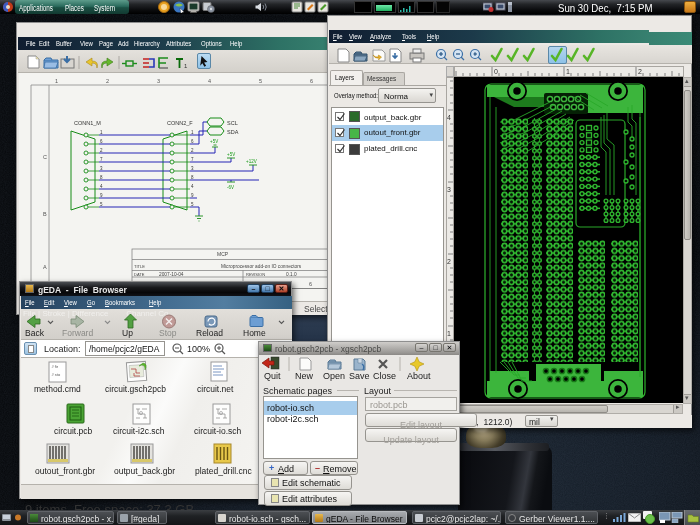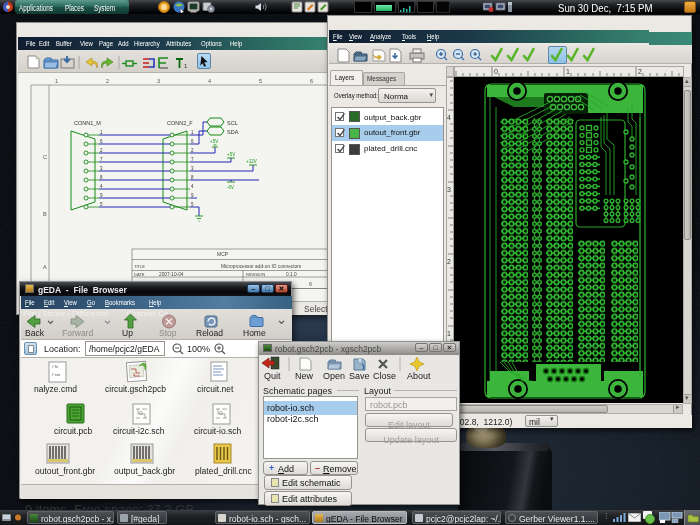--- a/index.html
+++ b/index.html
@@ -748,21 +748,21 @@
       <g transform="translate(110,86)">
         <rect x="0" y="0" width="22" height="19" fill="#e3e2de" stroke="#999"></rect>
         <path d="M3 2 v13 M6 2 v13 M9 2 v13 M12 2 v13 M15 2 v13 M18 2 v13" stroke="#55544f" stroke-width="1.6"></path>
         <rect x="1" y="15" width="20" height="3" fill="#d8c86a"></rect>
       </g>
       <g transform="translate(193,86)">
         <rect x="0" y="0" width="17" height="19" fill="#e8c84a" stroke="#a8882a"></rect>
         <path d="M3 3 v13 M6.5 3 v13 M10 3 v13 M13.5 3 v13" stroke="#6b5512" stroke-width="1.4"></path>
       </g>
     </svg>
-    <span class="abs" style="left:13px;top:26px;">nalyze.cmd</span>
+    <span class="abs" style="left:13px;top:26px;">method.cmd</span>
     <span class="abs" style="left:84px;top:26px;">circuit.gsch2pcb</span>
     <span class="abs" style="left:176px;top:26px;">circuit.net</span>
     <span class="abs" style="left:33px;top:68px;">circuit.pcb</span>
     <span class="abs" style="left:92px;top:68px;">circuit-i2c.sch</span>
     <span class="abs" style="left:173px;top:68px;">circuit-io.sch</span>
     <span class="abs" style="left:14px;top:108px;">outout_front.gbr</span>
     <span class="abs" style="left:93px;top:108px;">output_back.gbr</span>
     <span class="abs" style="left:174px;top:108px;">plated_drill.cnc</span>
   </div>
   <div class="abs" style="left:1px;top:202px;width:271px;height:15px;background:#e6e3de;border-top:1px solid #b5b2ac;">
@@ -816,21 +816,21 @@
       </div>
   <div class="abs dlgbtn" style="left:51px;top:119px;width:48px;height:14px;">
         <span class="abs" style="left:4px;top:1px;color:#b03030;font-weight:bold;font-size:9px;">–</span>
         <span class="abs" style="left:12px;top:2px;font-size:9px;color:#111;"><u>R</u>emove</span>
       </div>
   <div class="abs" style="left:105px;top:44px;font-size:9px;color:#222;">Layout</div>
   <div class="abs" style="left:135px;top:48px;width:63px;height:1px;background:#b8b5b0;"></div>
   <div class="abs" style="left:106px;top:55px;width:92px;height:14px;background:#f1f0ed;border:1px solid #a5a39e;">
         <span class="abs" style="left:4px;top:2px;font-size:9px;color:#999690;">robot.pcb</span>
       </div>
-  <div class="abs dlgbtn" style="left:106px;top:71px;width:88px;height:14px;text-align:center;"><span style="font-size:9px;color:#a09d98;line-height:13px;">Edit layout</span></div>
+  <div class="abs dlgbtn" style="left:106px;top:71px;width:112px;height:14px;text-align:center;"><span style="font-size:9px;color:#a09d98;line-height:13px;">Edit layout</span></div>
   <div class="abs dlgbtn" style="left:106px;top:86px;width:92px;height:14px;text-align:center;"><span style="font-size:9px;color:#a09d98;line-height:13px;">Update layout</span></div>
   <div class="abs dlgbtn" style="left:5px;top:133px;width:88px;height:15px;">
         <span class="abs" style="left:6px;top:2px;width:8px;height:9px;background:#e8e4b0;border:1px solid #888;"></span>
         <span class="abs" style="left:17px;top:2px;font-size:9px;color:#111;">Edit schematic</span>
       </div>
   <div class="abs dlgbtn" style="left:5px;top:149px;width:88px;height:15px;">
         <span class="abs" style="left:6px;top:2px;width:8px;height:9px;background:#e8e4b0;border:1px solid #888;"></span>
         <span class="abs" style="left:17px;top:2px;font-size:9px;color:#111;">Edit attributes</span>
       </div>
 </div>

